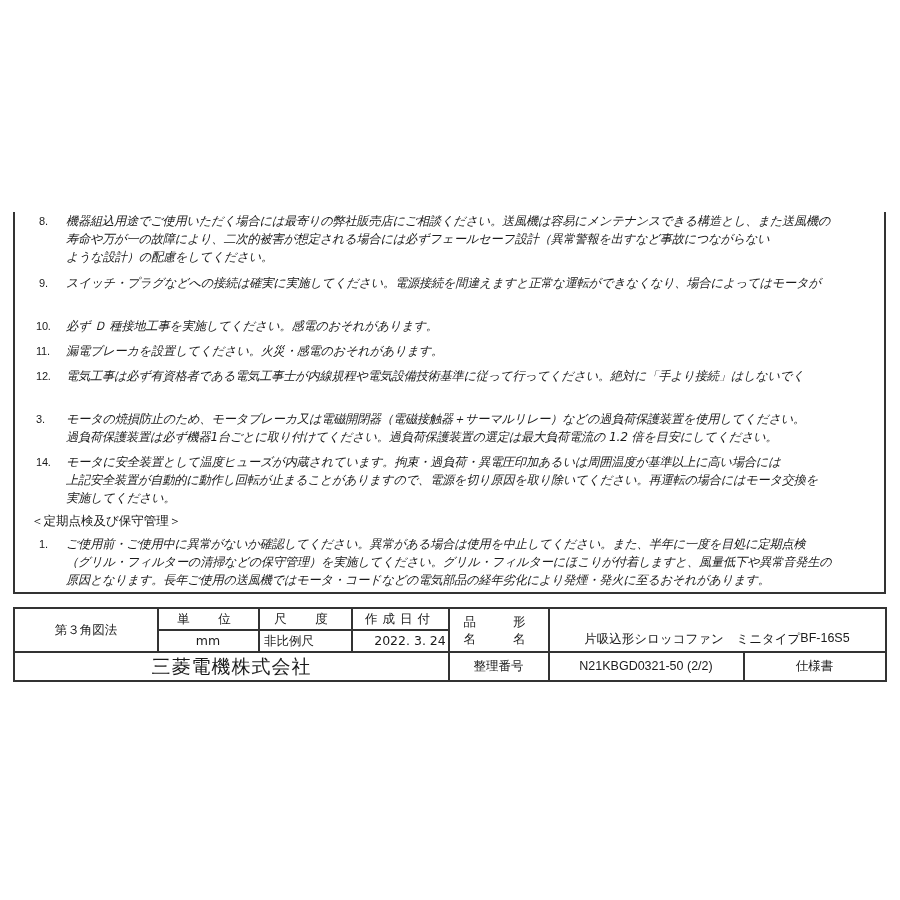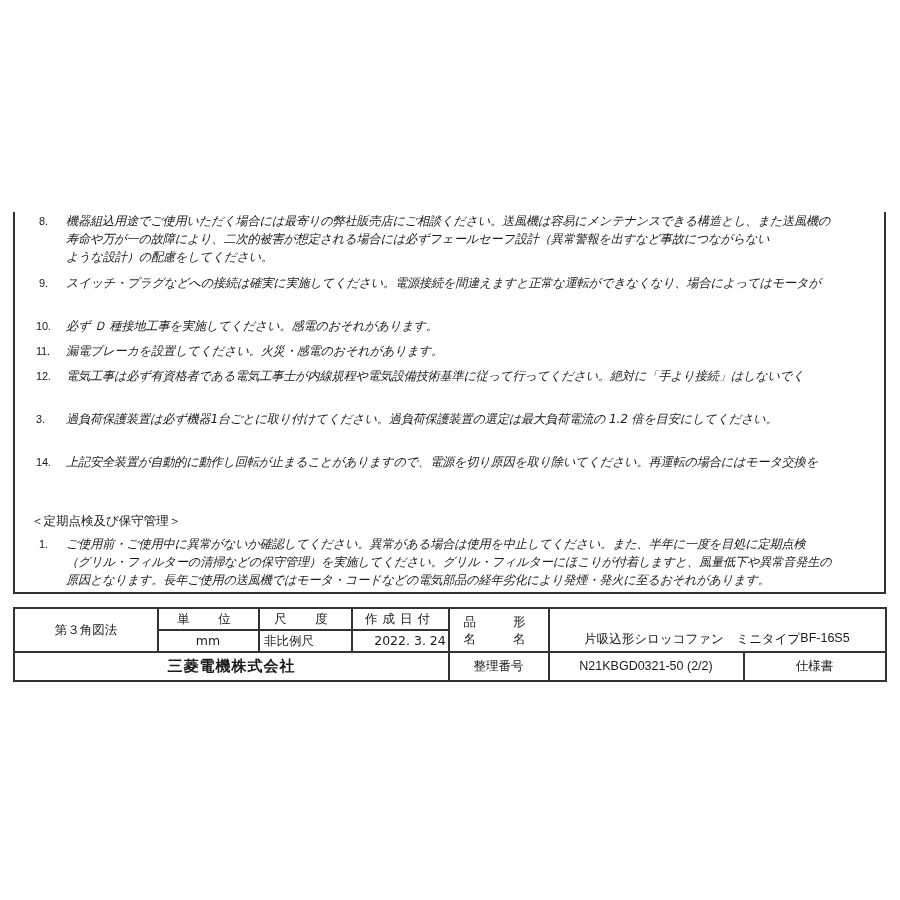--- a/index.html
+++ b/index.html
@@ -22,21 +22,21 @@
   .titleblock {
     position: absolute; left: 13px; top: 607px; width: 874px; height: 75px;
     border: 2px solid #333; box-sizing: border-box;
   }
   .cell {
     position: absolute; box-sizing: border-box; display: flex; align-items: center; justify-content: center;
     font-size: 12.5px; text-align: center; line-height: 16px;
   }
   .vline { position: absolute; width: 1.5px; background: #333; }
   .hline { position: absolute; height: 1.5px; background: #333; }
-  .company { font-size: 15px; font-weight: bold; letter-spacing: 1px; text-align: right; }
+  .company { font-size: 19px; font-weight: normal; letter-spacing: 1px; text-align: right; }
   .spaced { letter-spacing: 8px; }
   .stack { display: flex; flex-direction: row; line-height: 17px; }
 </style>
 </head>
 <body>
 
 <div class="sheet">
   <div class="list">
 
     <div class="item" style="top:0px;">
@@ -72,28 +72,31 @@
     <div class="item" style="top:155px;">
       <span class="num" style="left:21px;">12.</span>
       <div class="lines">
         <span class="line">電気工事は必ず有資格者である電気工事士が内線規程や電気設備技術基準に従って行ってください。絶対に「手より接続」はしないでく</span>
       </div>
     </div>
 
     <div class="item" style="top:198px;">
       <span class="num" style="left:21px;">3.</span>
       <div class="lines">
+        <span class="line">モータの焼損防止のため、モータブレーカ又は電磁開閉器（電磁接触器＋サーマルリレー）などの過負荷保護装置を使用してください。</span>
         <span class="line">過負荷保護装置は必ず機器1台ごとに取り付けてください。過負荷保護装置の選定は最大負荷電流の 1.2 倍を目安にしてください。</span>
       </div>
     </div>
 
     <div class="item" style="top:241px;">
       <span class="num" style="left:21px;text-align:right;">14.</span>
       <div class="lines">
+        <span class="line">モータに安全装置として温度ヒューズが内蔵されています。拘束・過負荷・異電圧印加あるいは周囲温度が基準以上に高い場合には</span>
         <span class="line">上記安全装置が自動的に動作し回転が止まることがありますので、電源を切り原因を取り除いてください。再運転の場合にはモータ交換を</span>
+        <span class="line">実施してください。</span>
       </div>
     </div>
 
     <div class="section-heading" style="top:300px;">＜定期点検及び保守管理＞</div>
 
     <div class="item" style="top:323px;">
       <span class="num">1.</span>
       <div class="lines">
         <span class="line">ご使用前・ご使用中に異常がないか確認してください。異常がある場合は使用を中止してください。また、半年に一度を目処に定期点検</span>
         <span class="line">（グリル・フィルターの清掃などの保守管理）を実施してください。グリル・フィルターにほこりが付着しますと、風量低下や異常音発生の</span>

